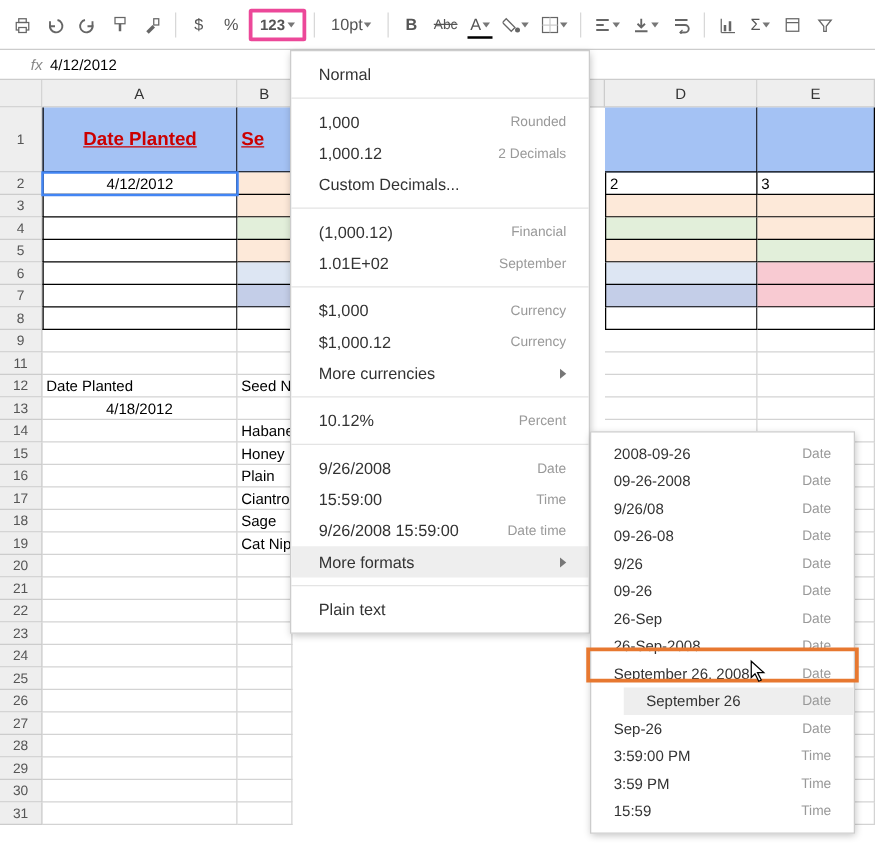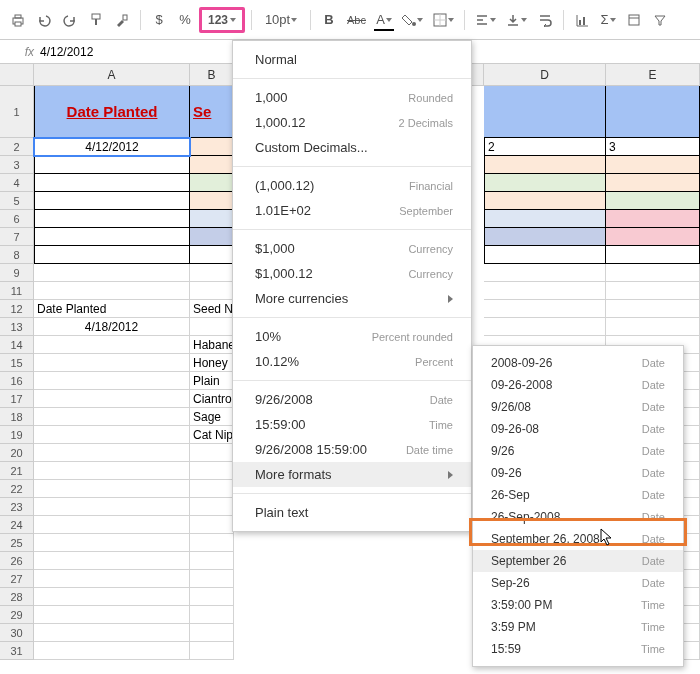--- a/index.html
+++ b/index.html
@@ -184,20 +184,21 @@
     background: #fff;
     border: 1px solid #ccc;
     box-shadow: 1px 2px 6px rgba(0,0,0,.25);
     padding: 6px 0;
     z-index: 11;
     font-size: 13px;
   }
   .submenu .menu-item { padding: 4px 18px 4px 18px; font-size:12px;}
   .submenu .menu-item.selected {
     background: #eee;
+    margin-left: 26px;
   }
   .sub-highlight {
     position:absolute;
     top: 518px;
     left: 469px;
     width: 218px;
     height: 28px;
     border: 3px solid #e77830;
     z-index: 12;
     pointer-events:none;
@@ -644,24 +645,20 @@
     <div class="menu-item">
       <span>$1,000.12</span>
       <span class="hint">Currency</span>
     </div>
     <div class="menu-item">
       <span>More currencies</span>
       <span class="arrow-r"></span>
     </div>
     <div class="menu-sep"></div>
     <div class="menu-item">
-      <span>10%</span>
-      <span class="hint">Percent rounded</span>
-    </div>
-    <div class="menu-item">
       <span>10.12%</span>
       <span class="hint">Percent</span>
     </div>
     <div class="menu-sep"></div>
     <div class="menu-item">
       <span>9/26/2008</span>
       <span class="hint">Date</span>
     </div>
     <div class="menu-item">
       <span>15:59:00</span>

